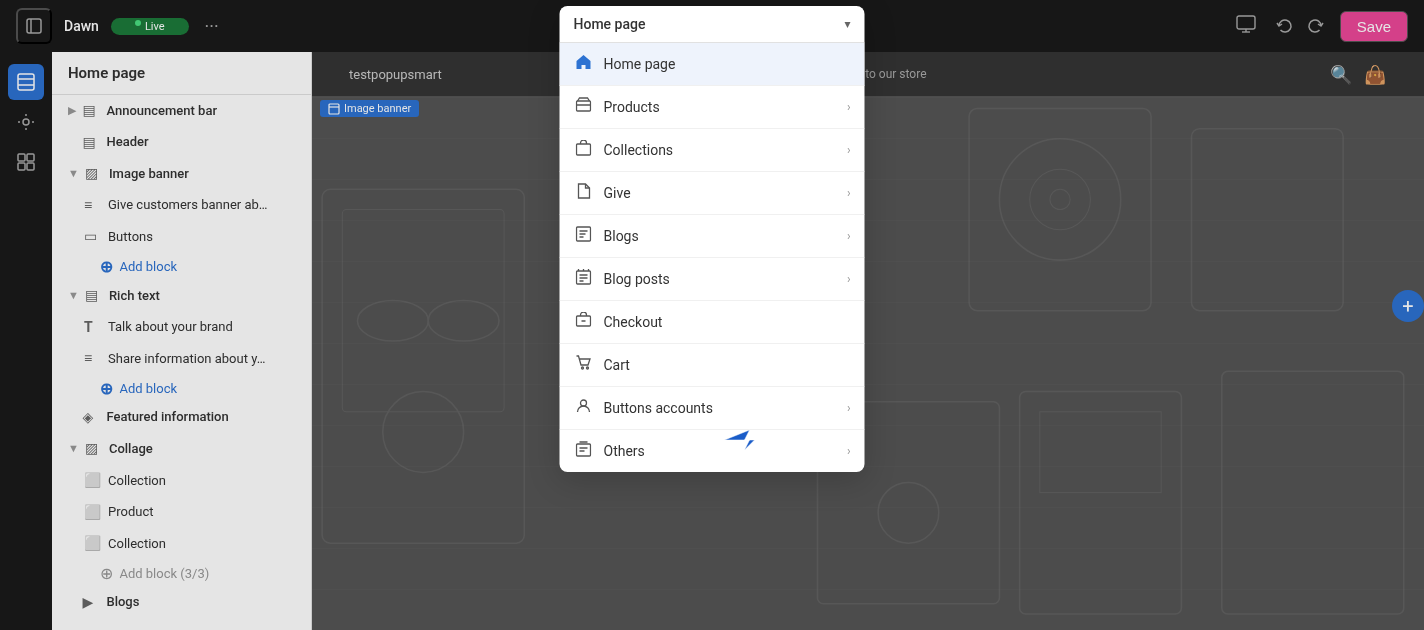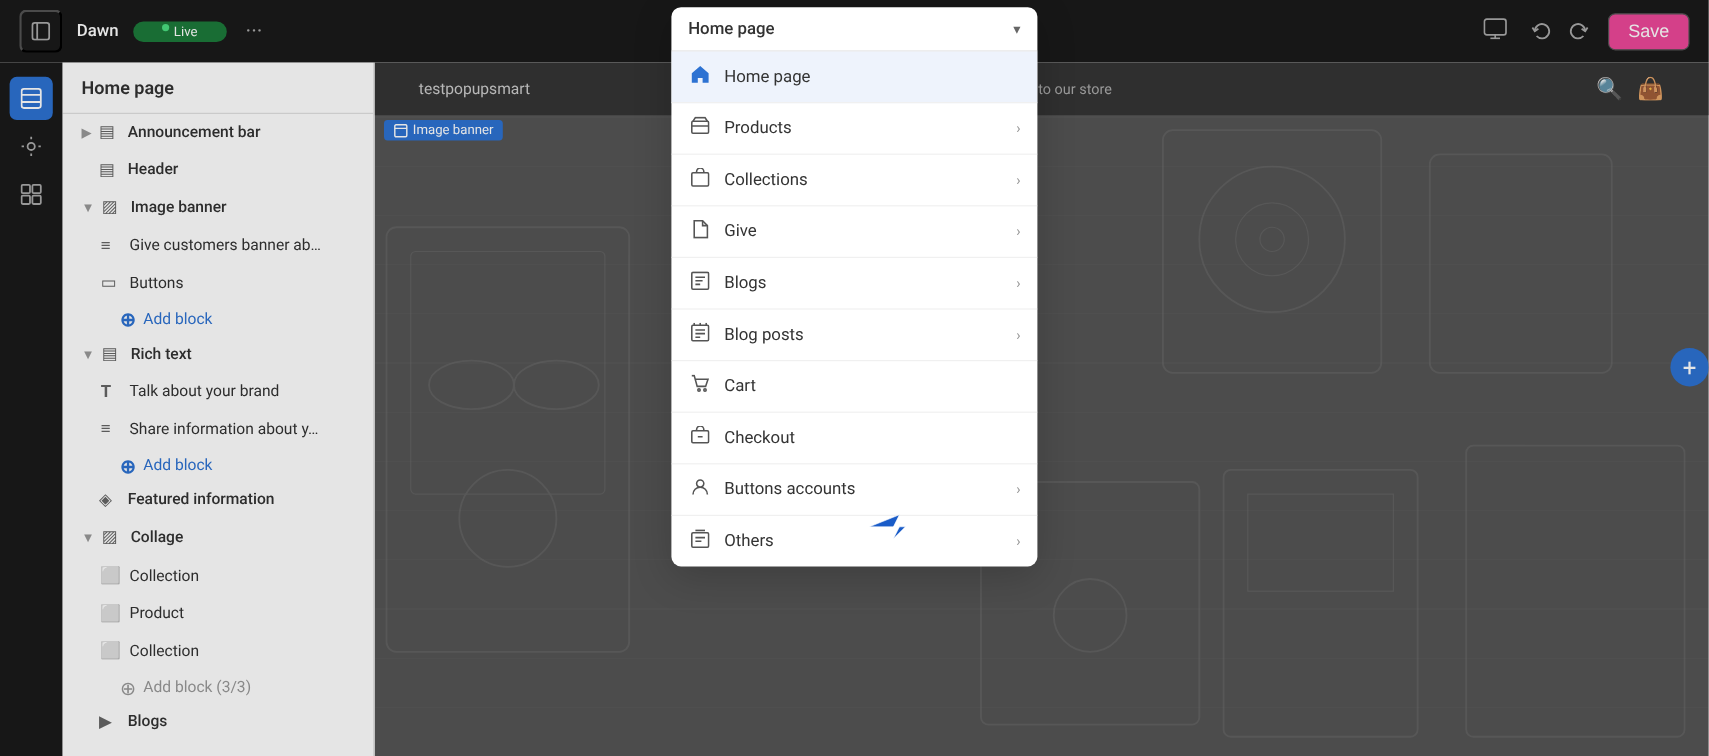--- a/index.html
+++ b/index.html
@@ -453,39 +453,39 @@
         </span>
         <span>Blog posts</span>
       </div>
       <span class="dropdown-item-arrow">›</span>
     </div>
 
     <div class="dropdown-item">
       <div class="dropdown-item-left">
         <span class="dropdown-item-icon">
           <svg width="16" height="16" viewBox="0 0 16 16" fill="none" stroke="#555" stroke-width="1.3">
+            <rect x="1" y="4" width="14" height="10" rx="1"></rect>
+            <path d="M5 4V3a3 3 0 0 1 6 0v1"></path>
+            <line x1="6" y1="9" x2="10" y2="9"></line>
+          </svg>
+        </span>
+        <span>Checkout</span>
+      </div>
+    </div>
+
+    <div class="dropdown-item">
+      <div class="dropdown-item-left">
+        <span class="dropdown-item-icon">
+          <svg width="16" height="16" viewBox="0 0 16 16" fill="none" stroke="#555" stroke-width="1.3">
             <path d="M1 1h2l2.5 9h7l2-6H4"></path>
             <circle cx="7" cy="13" r="1"></circle>
             <circle cx="12" cy="13" r="1"></circle>
           </svg>
         </span>
         <span>Cart</span>
-      </div>
-    </div>
-
-    <div class="dropdown-item">
-      <div class="dropdown-item-left">
-        <span class="dropdown-item-icon">
-          <svg width="16" height="16" viewBox="0 0 16 16" fill="none" stroke="#555" stroke-width="1.3">
-            <rect x="1" y="4" width="14" height="10" rx="1"></rect>
-            <path d="M5 4V3a3 3 0 0 1 6 0v1"></path>
-            <line x1="6" y1="9" x2="10" y2="9"></line>
-          </svg>
-        </span>
-        <span>Checkout</span>
       </div>
     </div>
 
     <div class="dropdown-item">
       <div class="dropdown-item-left">
         <span class="dropdown-item-icon">
           <svg width="16" height="16" viewBox="0 0 16 16" fill="none" stroke="#555" stroke-width="1.3">
             <circle cx="8" cy="5" r="3"></circle>
             <path d="M2 14c0-3.3 2.7-6 6-6s6 2.7 6 6"></path>
           </svg>

